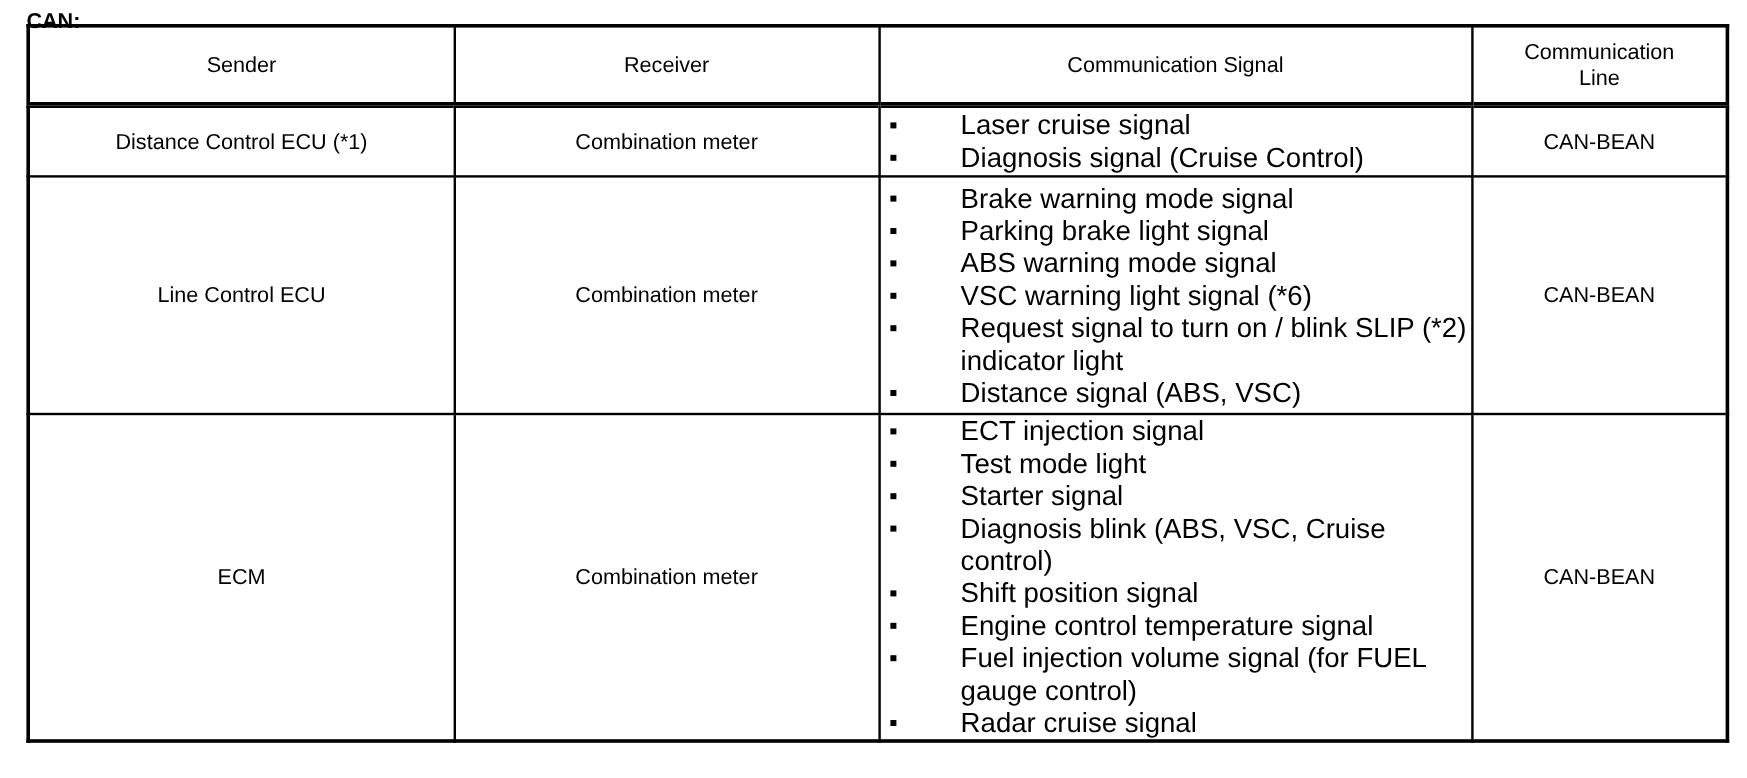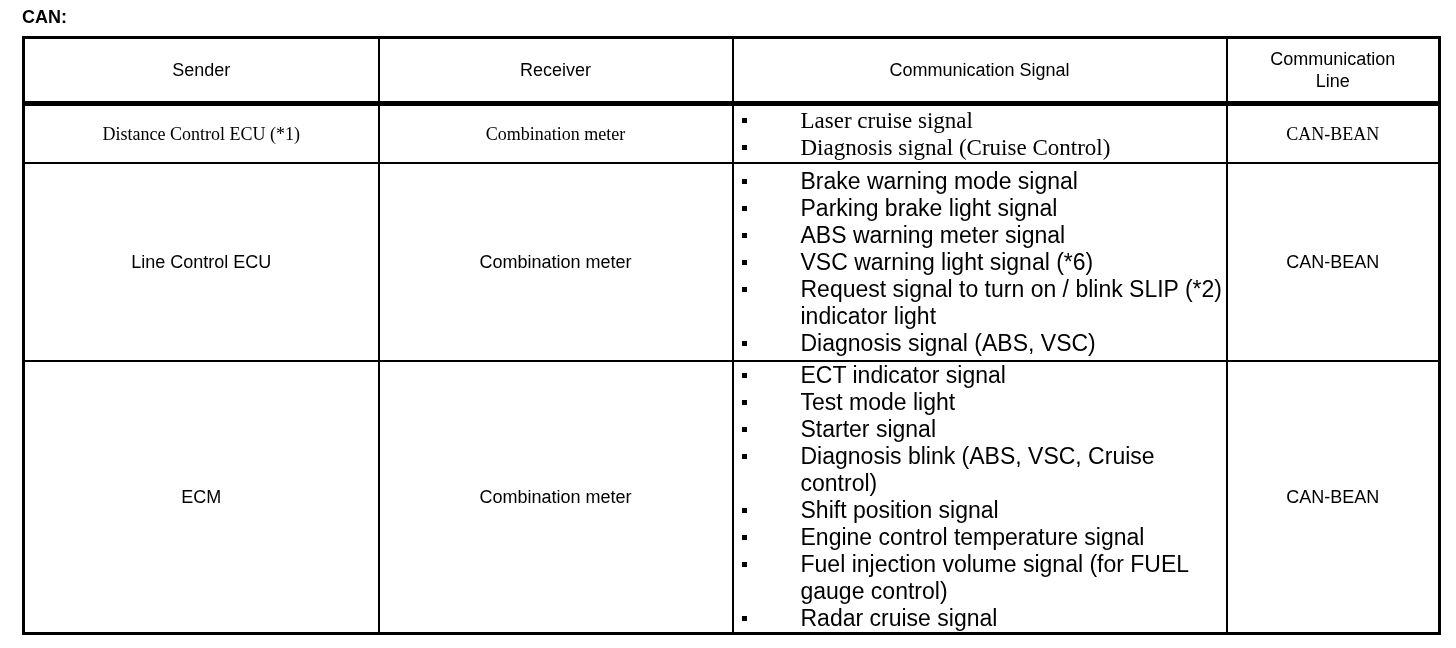--- a/index.html
+++ b/index.html
@@ -25,21 +25,21 @@
     left: 22px;
     top: 2px;
     font-size: 18px;
     font-weight: bold;
     letter-spacing: 0px;
     line-height: 30px;
   }
   .table-wrap {
     position: absolute;
     left: 22px;
-    top: 36px;
+    top: 20px;
     width: 1264px;
   }
   table.can-table {
     border-collapse: collapse;
     table-layout: fixed;
     width: 1416px;
     border: 3px solid #000;
   }
   table.can-table col.c-sender    { width: 355px; }
   table.can-table col.c-receiver  { width: 354px; }
@@ -95,21 +95,21 @@
   }
   ul.sig-list li::before {
     content: "";
     position: absolute;
     left: 8px;
     top: 11px;
     width: 5px;
     height: 5px;
     background: #000;
   }
-  .row-h1 { height: 58px; font-family: Liberation Serif, serif; }
+  .row-h1 { height: 58px; }
   .row-h2 { height: 198px; }
   .row-h3 { height: 262px; }
 </style>
 </head>
 <body>
 
 <div class="page">
 
   <div class="page-title">CAN:</div>
 
@@ -152,35 +152,35 @@
           <td class="cell-center">CAN-BEAN</td>
         </tr>
 
         <tr class="row-h2">
           <td class="cell-center">Line Control ECU</td>
           <td class="cell-center">Combination meter</td>
           <td class="cell-signal">
             <ul class="sig-list">
               <li>Brake warning mode signal</li>
               <li>Parking brake light signal</li>
-              <li>ABS warning meter signal</li>
+              <li>ABS warning mode signal</li>
               <li>VSC warning light signal (*6)</li>
               <li>Request signal to turn on / blink SLIP (*2) indicator light</li>
-              <li>Diagnosis signal (ABS, VSC)</li>
+              <li>Distance signal (ABS, VSC)</li>
             </ul>
           </td>
           <td class="cell-center">CAN-BEAN</td>
         </tr>
 
         <tr class="row-h3">
           <td class="cell-center">ECM</td>
           <td class="cell-center">Combination meter</td>
           <td class="cell-signal">
             <ul class="sig-list">
-              <li>ECT indicator signal</li>
+              <li>ECT injection signal</li>
               <li>Test mode light</li>
               <li>Starter signal</li>
               <li>Diagnosis blink (ABS, VSC, Cruise control)</li>
               <li>Shift position signal</li>
               <li>Engine control temperature signal</li>
               <li>Fuel injection volume signal (for FUEL gauge control)</li>
               <li>Radar cruise signal</li>
             </ul>
           </td>
           <td class="cell-center">CAN-BEAN</td>

